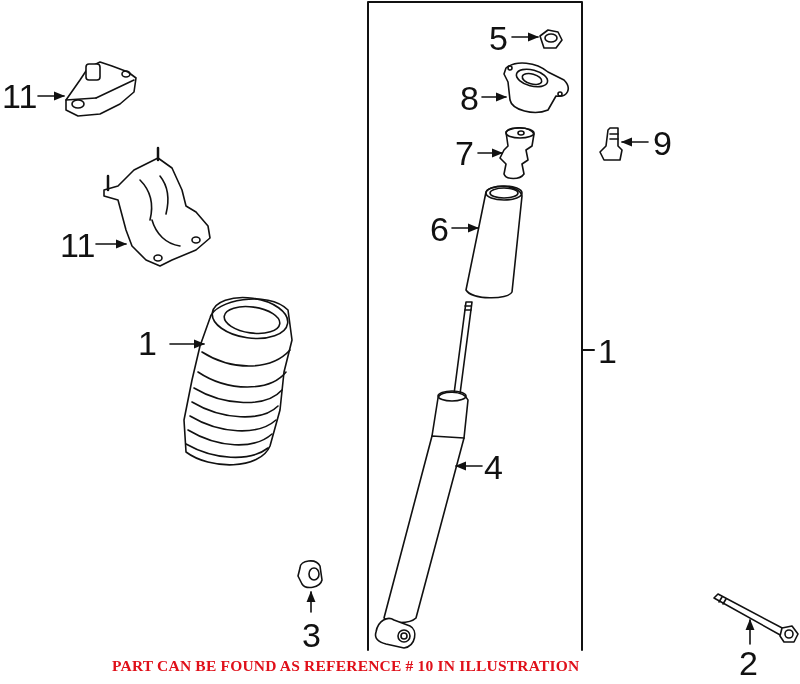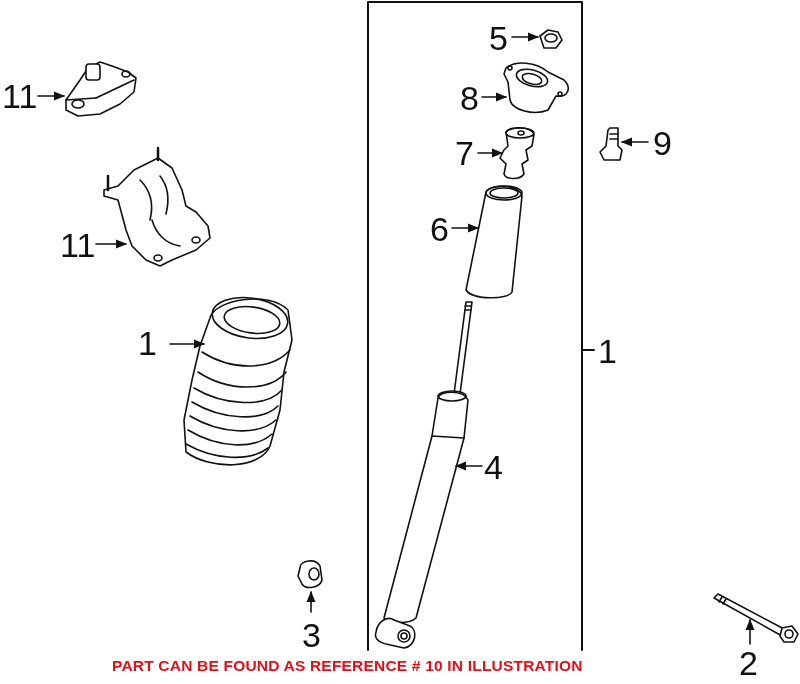--- a/index.html
+++ b/index.html
@@ -1,19 +1,19 @@
 <!DOCTYPE html>
 <html><head>
 <meta charset="utf-8">
 <style>
   html,body{margin:0;padding:0;background:#fff;}
   body{width:800px;height:684px;position:relative;overflow:hidden;font-family:"Liberation Sans",sans-serif;}
   svg{position:absolute;left:0;top:0;}
   .lbl{position:absolute;font-family:"Liberation Sans",sans-serif;font-size:34px;color:#111;line-height:1;}
-  .note{position:absolute;left:112px;top:657px;font-family:Liberation Sans, sans-serif;font-weight:bold;font-size:15.5px;color:#e0101a;letter-spacing:0.2px;white-space:nowrap;}
+  .note{position:absolute;left:112px;top:657px;font-family:Liberation Serif, serif;font-weight:bold;font-size:15.5px;color:#e0101a;letter-spacing:0.2px;white-space:nowrap;}
 </style>
 </head>
 <body>
 
 <svg width="800" height="684" viewBox="0 0 800 684" fill="none" stroke="#111" stroke-width="1.6" stroke-linejoin="round" stroke-linecap="round">
   <defs>
     <marker id="ah" viewBox="0 0 10 10" refX="9" refY="5" markerWidth="7" markerHeight="7" orient="auto">
       <path d="M0,1 L10,5 L0,9 Z" fill="#111" stroke="none"></path>
     </marker>
   </defs>

